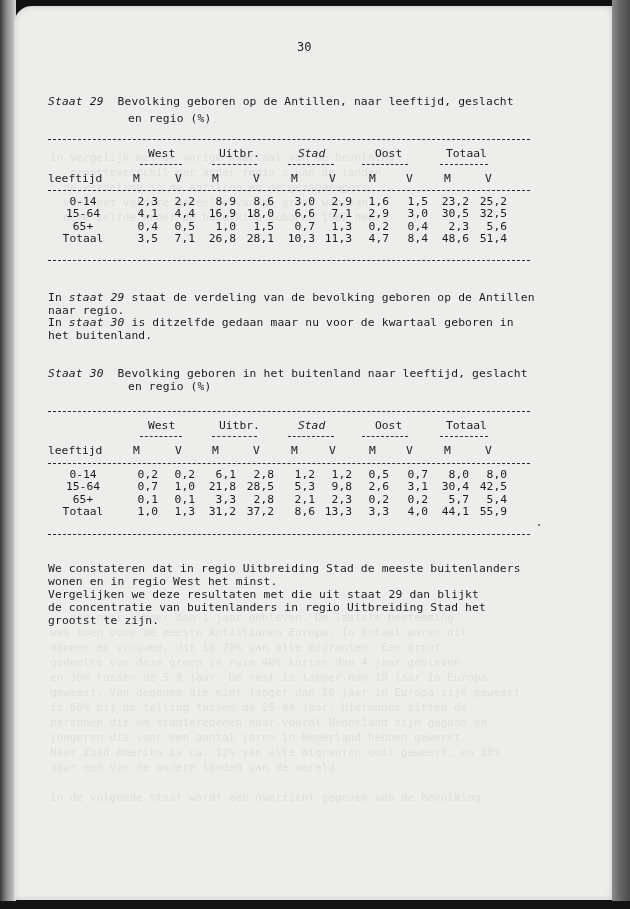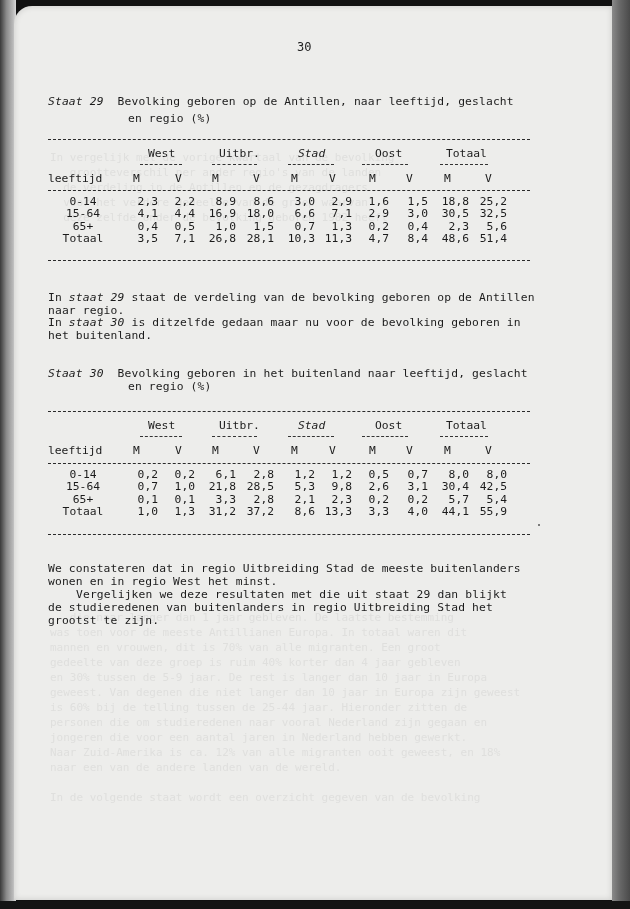--- a/index.html
+++ b/index.html
@@ -185,21 +185,21 @@
         <tr>
       <td class="age">0-14</td>
       <td>2,3</td>
       <td>2,2</td>
       <td>8,9</td>
       <td>8,6</td>
       <td>3,0</td>
       <td>2,9</td>
       <td>1,6</td>
       <td>1,5</td>
-      <td>18,8</td>
+      <td>23,2</td>
       <td>25,2</td>
     </tr>
     <tr>
       <td class="age">15-64</td>
       <td>4,1</td>
       <td>4,4</td>
       <td>16,9</td>
       <td>18,0</td>
       <td>6,6</td>
       <td>7,1</td>
@@ -234,21 +234,21 @@
       <td>48,6</td>
       <td>51,4</td>
     </tr>
   </tbody>
     </table>
 
   <div class="dashes" style="left:48px; top:260px; width:482px;"></div>
 
   <div class="text" style="left:48px; top:292px;"><span>In</span> <span class="caption-label">staat 29</span> <span>staat de verdeling van de bevolking geboren op de Antillen</span></div>
   <div class="text" style="left:48px; top:305px;">naar regio.</div>
-  <div class="text" style="left:48px; top:317px;"><span>In</span> <span class="caption-label">staat 30</span> <span>is ditzelfde gedaan maar nu voor de bevolking geboren in</span></div>
+  <div class="text" style="left:48px; top:317px;"><span>In</span> <span class="caption-label">staat 30</span> <span>is ditzelfde gedaan maar nu voor de kwartaal geboren in</span></div>
   <div class="text" style="left:48px; top:330px;">het buitenland.</div>
 
   <div class="text" style="left:48px; top:368px;text-align:right;"><span class="caption-label">Staat 30</span>  <span>Bevolking geboren in het buitenland naar leeftijd, geslacht</span></div>
   <div class="text" style="left:128px; top:381px;">en regio (%)</div>
 
   <div class="dashes" style="left:48px; top:411px; width:482px;"></div>
 
   <div class="col-head" style="left:148px; top:419px;">West</div>
   <div class="col-head" style="left:219px; top:419px;">Uitbr.</div>
   <div class="col-head caption-label" style="left:298px; top:419px;">Stad</div>
@@ -343,16 +343,16 @@
       <td>55,9</td>
     </tr>
   </tbody>
     </table>
 
   <div class="dashes" style="left:48px; top:534px; width:482px;"></div>
   <div class="speck" style="left:538px; top:524px;"></div>
 
   <div class="text" style="left:48px; top:576px;">wonen en in regio West het minst.</div>
   <div class="text" style="left:48px; top:563px;">We constateren dat in regio Uitbreiding Stad de meeste buitenlanders</div>
-  <div class="text" style="left:48px; top:589px;margin-left:28px;">Vergelijken we deze resultaten met die uit staat 29 dan blijkt</div>
-  <div class="text" style="left:48px; top:602px;">de studieredenen van buitenlanders in regio Uitbreiding Stad het</div>
+  <div class="text" style="left:48px; top:589px;">Vergelijken we deze resultaten met die uit staat 29 dan blijkt</div>
+  <div class="text" style="left:48px; top:602px;">de concentratie van buitenlanders in regio Uitbreiding Stad het</div>
   <div class="text" style="left:48px; top:615px;">grootst te zijn.</div>
 </div>
 
 </body></html>

